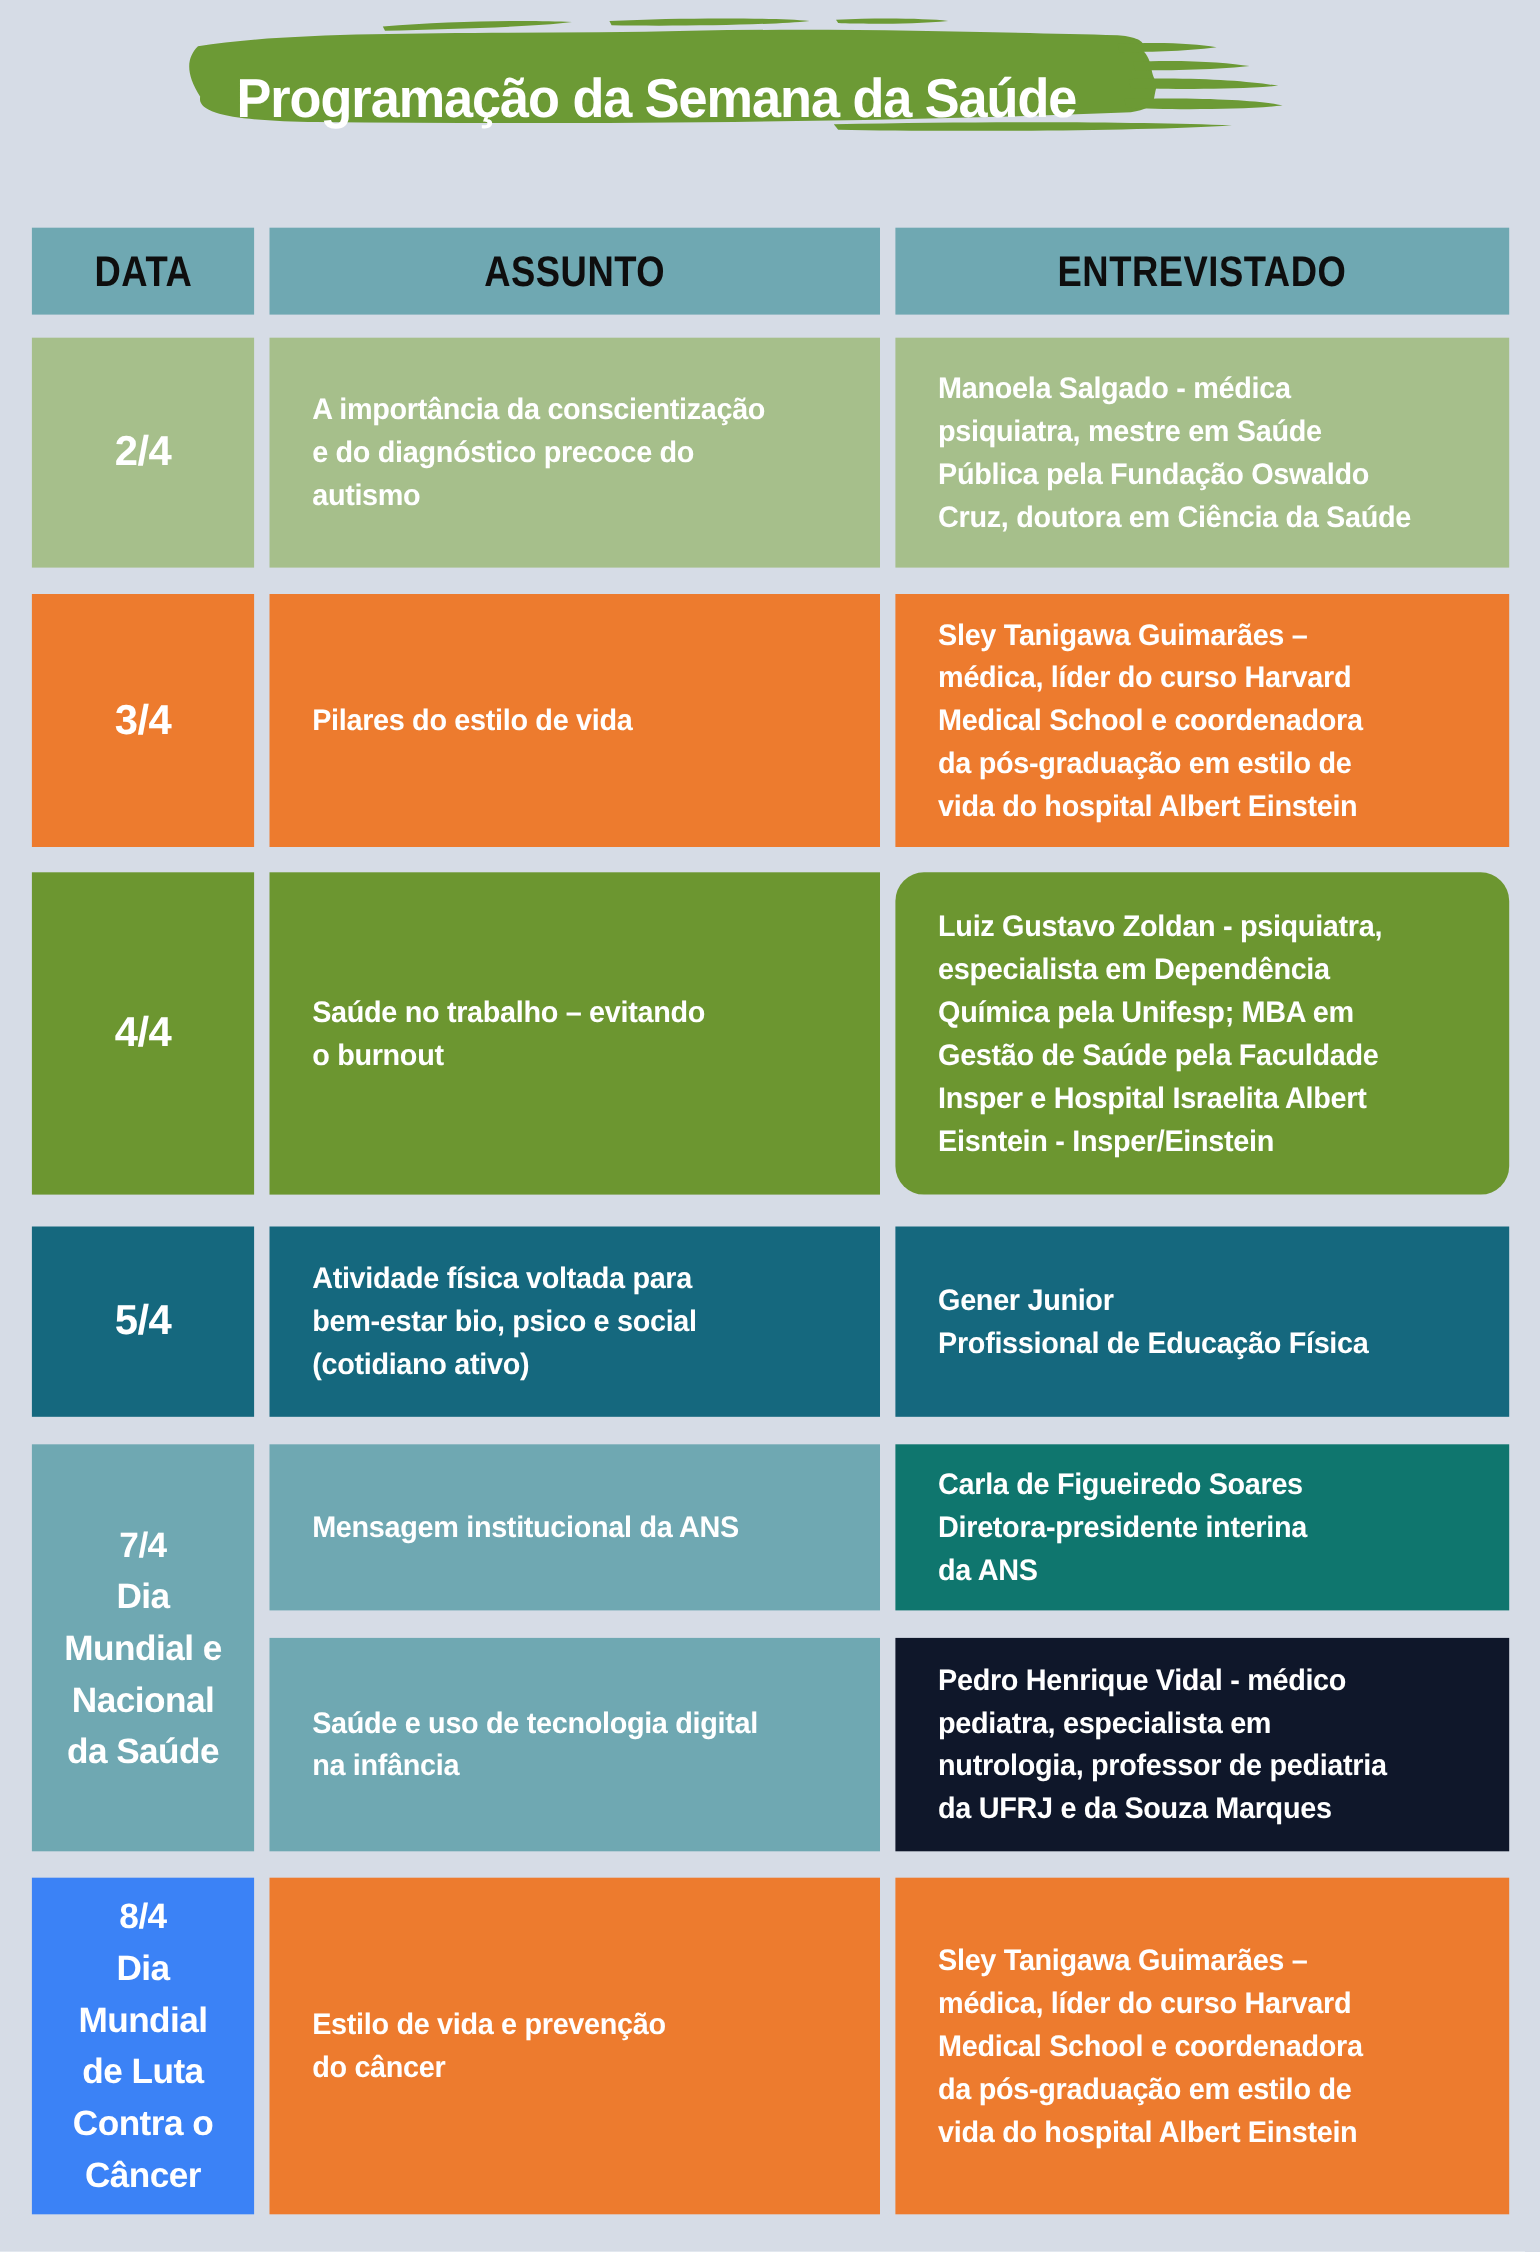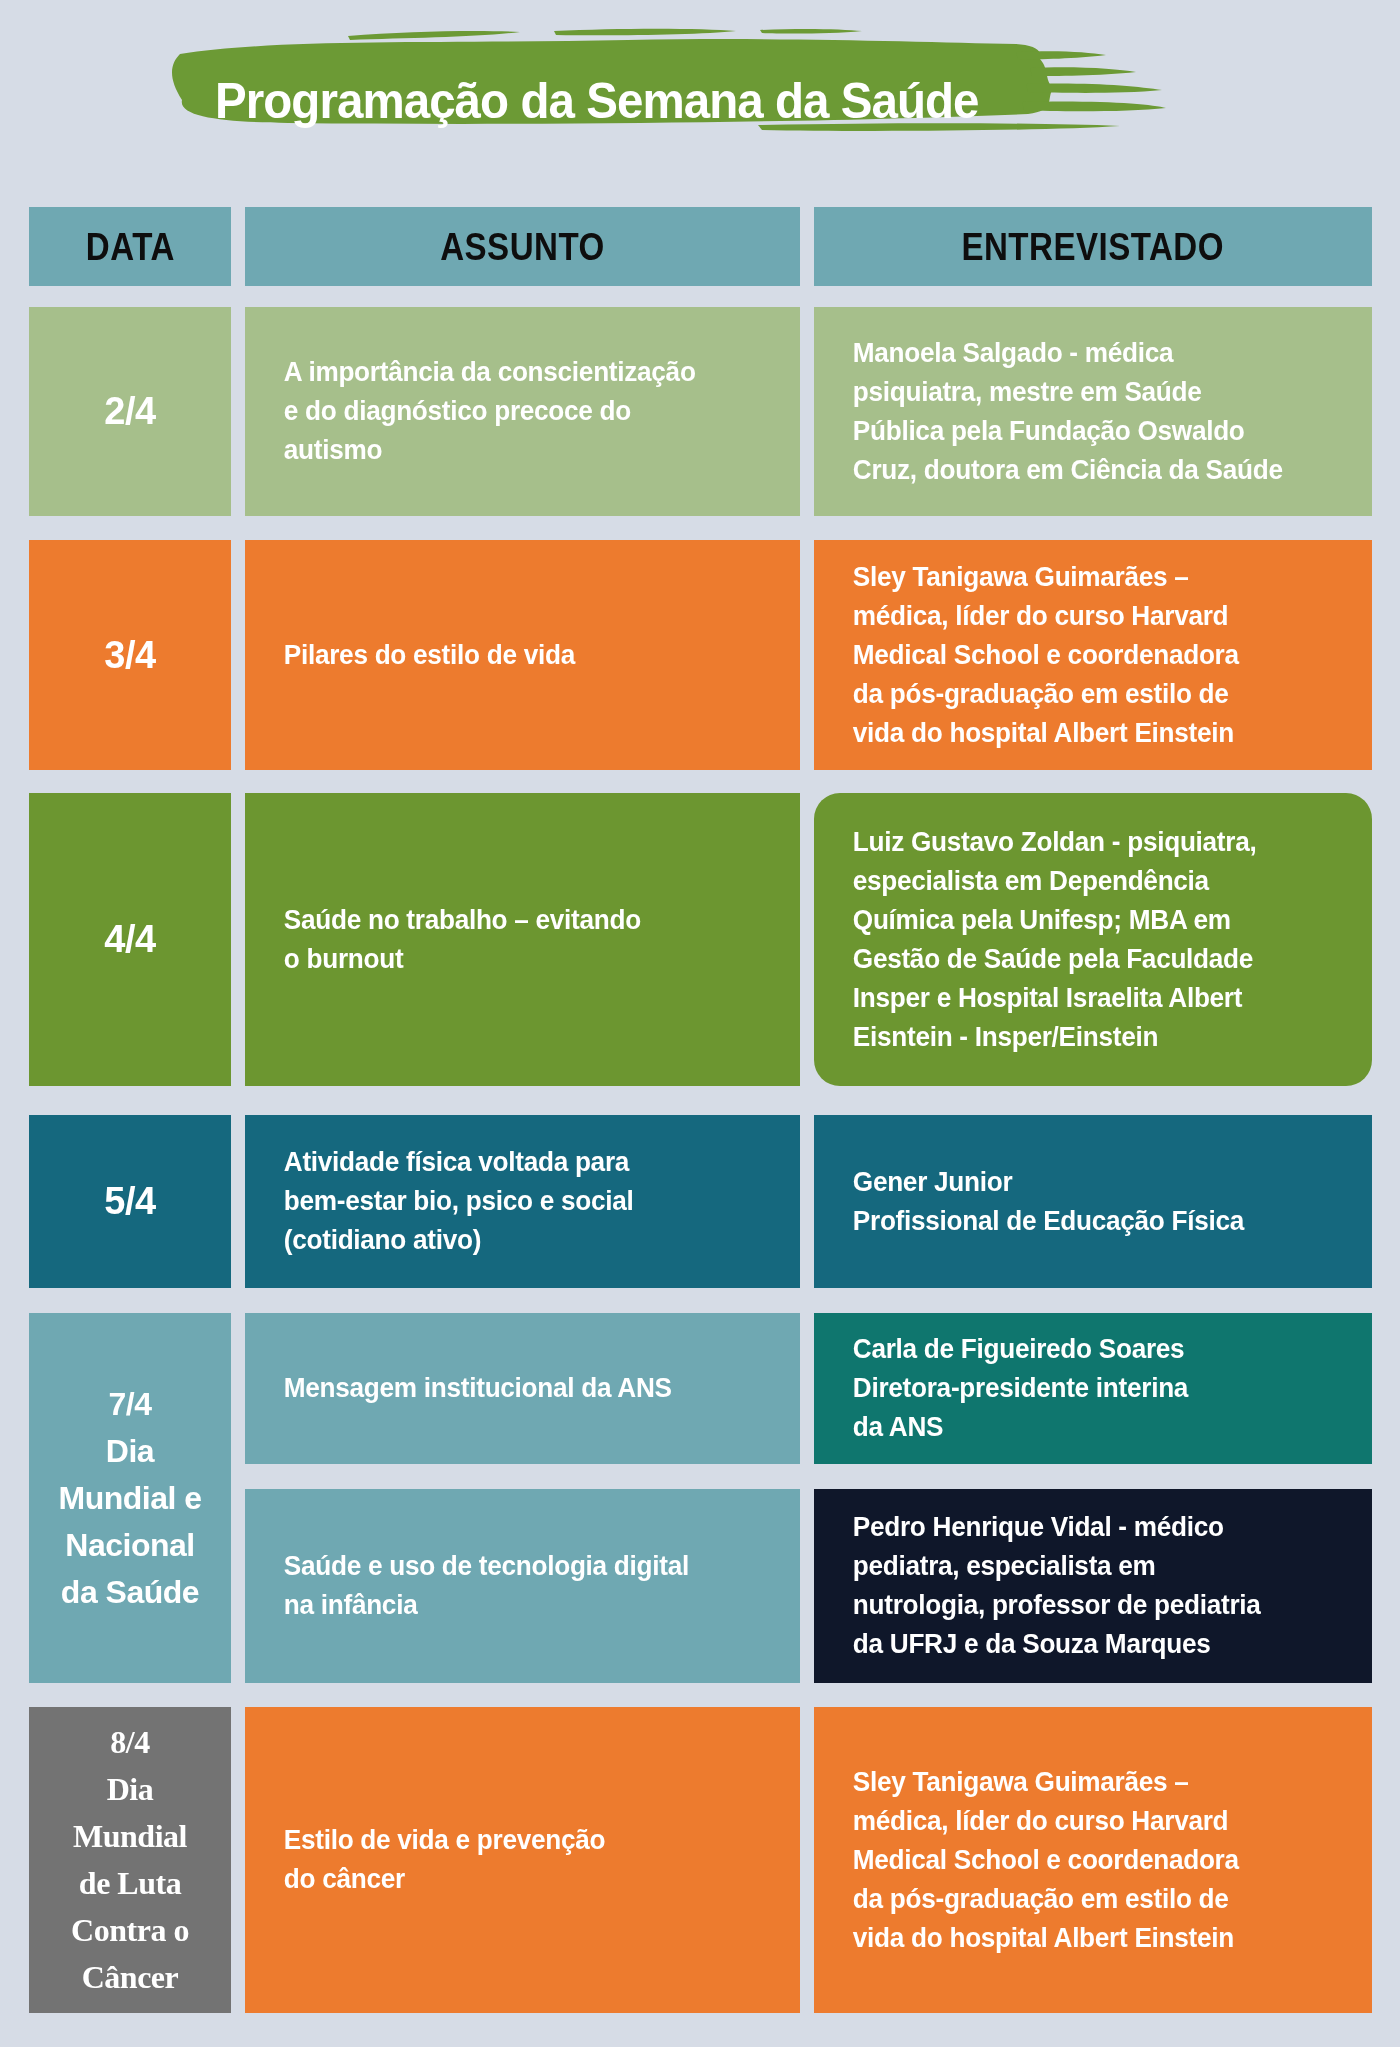--- a/index.html
+++ b/index.html
@@ -10,21 +10,21 @@
   }
   #page {
     position: relative;
     width: 1400px; height: 2047px;
     background: #d6dce6;
   }
 
   
   .banner {
     position: absolute;
-    left: 158px; top: 22px;
+    left: 158px; top: 10px;
     width: 1030px; height: 130px;
   }
   .banner svg { position: absolute; left: 0; top: 0; }
   .banner-title {
     position: absolute;
     left: 57px; top: 53px;
     font-size: 50px;
     font-weight: bold;
     letter-spacing: -1px;
     line-height: 52px;
@@ -221,21 +221,21 @@
       </div>
       <div class="cell c3 r5b" style="background-color: #0f172a;">
         <span class="txt">Pedro Henrique Vidal - médico
 pediatra, especialista em
 nutrologia, professor de pediatria
 da UFRJ e da Souza Marques</span>
       </div>
     </div>
 
     <div>
-      <div class="cell c1 r6" style="background-color: #737373; font-family: Liberation Serif, serif;">
+      <div class="cell c1 r6" style="background-color: #3b82f6;">
         <span class="date-txt date-multi">8/4
 Dia
 Mundial
 de Luta
 Contra o
 Câncer</span>
       </div>
       <div class="cell c2 r6" style="background-color: rgb(237, 123, 46);">
         <span class="txt">Estilo de vida e prevenção
 do câncer</span>

